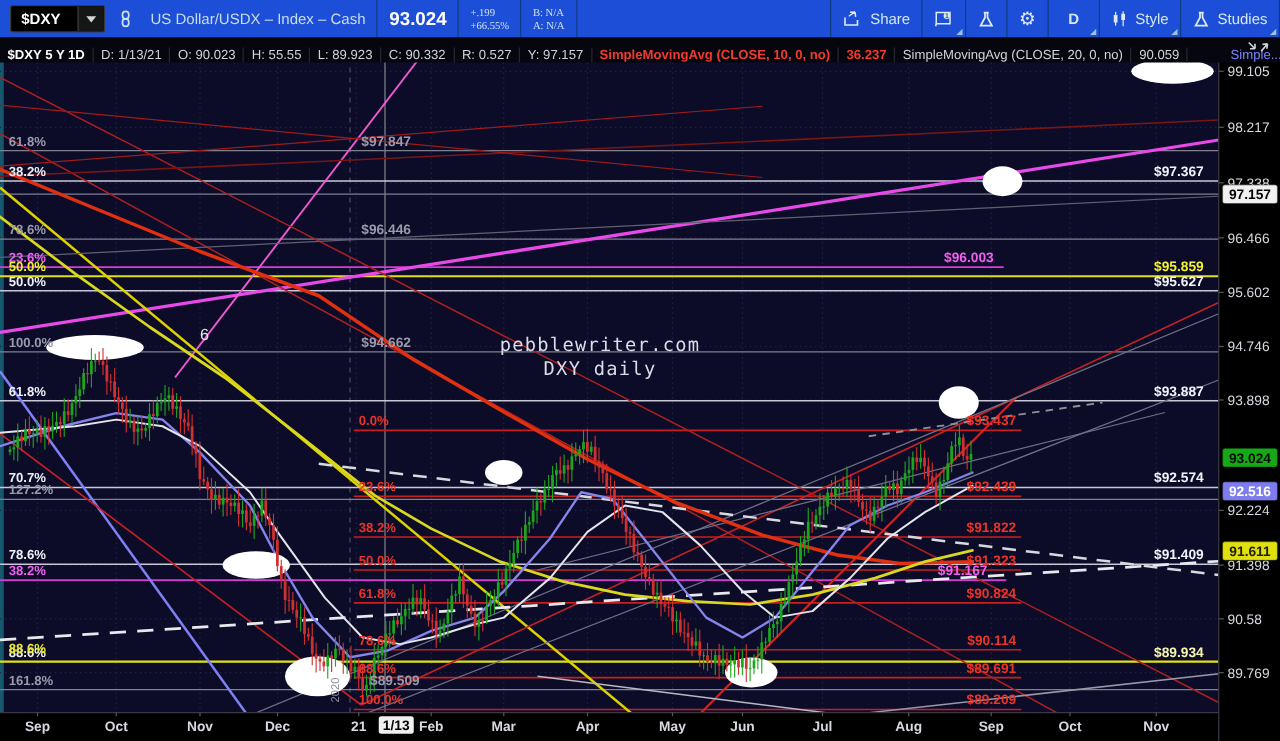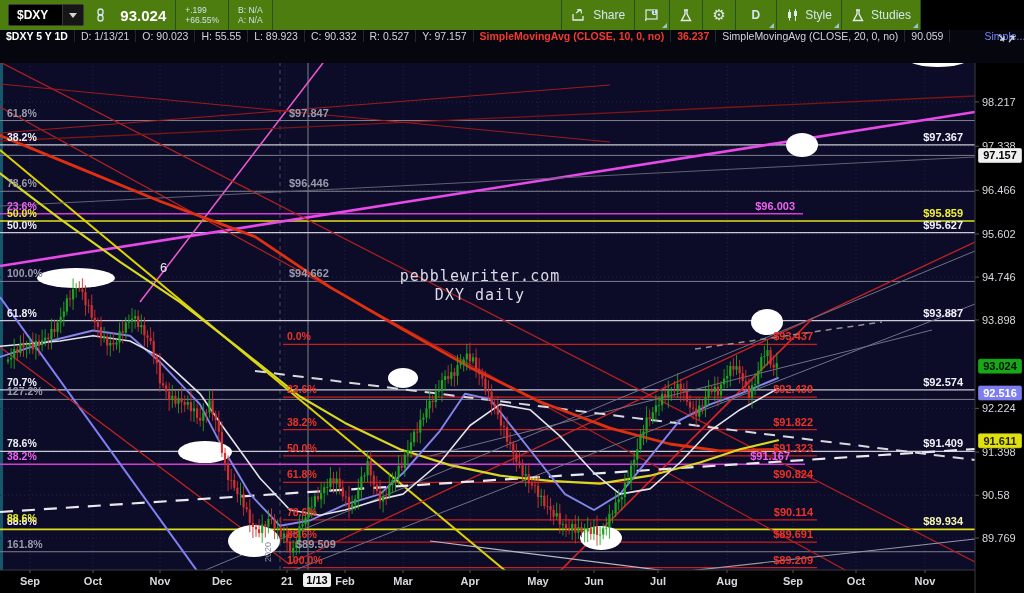--- a/index.html
+++ b/index.html
@@ -1,41 +1,41 @@
 <!DOCTYPE html>
 <html><head>
 <meta charset="utf-8">
 <style>
   html,body{margin:0;padding:0;background:#000;}
   .app{position:relative;width:1024px;height:593px;overflow:hidden;background:#000;
        font-family:"Liberation Sans",sans-serif;-webkit-font-smoothing:antialiased;}
   svg{position:absolute;left:0;top:0;z-index:1;font-family:"Liberation Sans",sans-serif;}
   
-  .toolbar{position:absolute;left:0;top:0;width:921px;height:30px;background:#4d7c0f;
+  .toolbar{position:absolute;left:0;top:0;width:1024px;height:30px;background:#1d4ed8;
            z-index:3;display:flex;align-items:stretch;color:#d5e7ee;font-size:12px;}
   .tb-item{display:flex;align-items:center;padding:0 9px;position:relative;
            border-right:1px solid rgba(6,46,62,.55);white-space:nowrap;}
   .tb-item.btn{cursor:pointer;}
   .sym-widget{display:flex;align-items:center;margin:4px 6px 4px 8px;background:#000;
               border:1px solid #3a3a3a;border-radius:2px;height:20px;}
   .sym-text{color:#fff;font-weight:bold;font-size:12px;padding:0 14px 0 8px;}
   .sym-caret{width:20px;height:100%;background:#161616;border-left:1px solid #3a3a3a;
              display:flex;align-items:center;justify-content:center;}
   .tri-down{width:0;height:0;border-left:4px solid transparent;border-right:4px solid transparent;
             border-top:5px solid #cfd6da;}
   .desc{color:#c9dde6;}
   .last-px{font-size:15px;font-weight:bold;color:#fff;}
-  .chg-col{display:flex;flex-direction:column;justify-content:center;font-size:8.5px;line-height:10px;color:#cfe2ea;}
+  .chg-col{display:flex;flex-direction:column;justify-content:center;font-size:8.5px;line-height:10px;color:#cfe2ea;font-family:Liberation Serif, serif;}
   .icon{display:inline-block;margin-right:6px;}
   .caret-corner{position:absolute;right:2px;bottom:2px;width:0;height:0;
                 border-left:5px solid transparent;border-bottom:5px solid #9fc3d0;}
   .gear-glyph{font-size:15px;color:#dfeaef;}
   
-  .statusbar{position:absolute;left:0;top:30px;width:1024px;height:33px;background:#06060e;
-             z-index:3;display:flex;align-items:flex-start;font-size:10.5px;color:#d0d4da;}
+  .statusbar{position:absolute;left:0;top:30px;width:1024px;height:20px;background:#06060e;
+             z-index:3;display:flex;align-items:flex-end;font-size:10.5px;color:#d0d4da;}
   .st-item{padding:0 6px;border-right:1px solid #26262e;height:12px;display:flex;align-items:center;white-space:nowrap;}
   .st-sym{font-weight:bold;color:#fff;}
   .red{color:#f23a2e;font-weight:bold;}
   .blue{color:#7b86ff;}
   .corner-tools{position:absolute;right:6px;top:31px;z-index:4;}
 </style>
 </head>
 <body>
 <div class="app">
 
@@ -47,20 +47,21 @@
         </span>
     </div>
     <div class="tb-item" style="border-right:none;padding:0 4px;">
       <svg width="13" height="16" style="position:static">
           <g stroke="#cfe2ea" stroke-width="1.4" fill="none">
             <rect x="4" y="2" width="5" height="6" rx="2.5"></rect>
             <rect x="4" y="8" width="5" height="6" rx="2.5"></rect>
           </g>
         </svg>
     </div>
+    <div class="tb-item desc">US Dollar/USDX – Index – Cash</div>
     <div class="tb-item">
         <span class="last-px">93.024</span>
       </div>
     <div class="tb-item">
       <div class="chg-col">
         <span>+.199</span>
         <span>+66.55%</span>
       </div>
     </div>
     <div class="tb-item">

